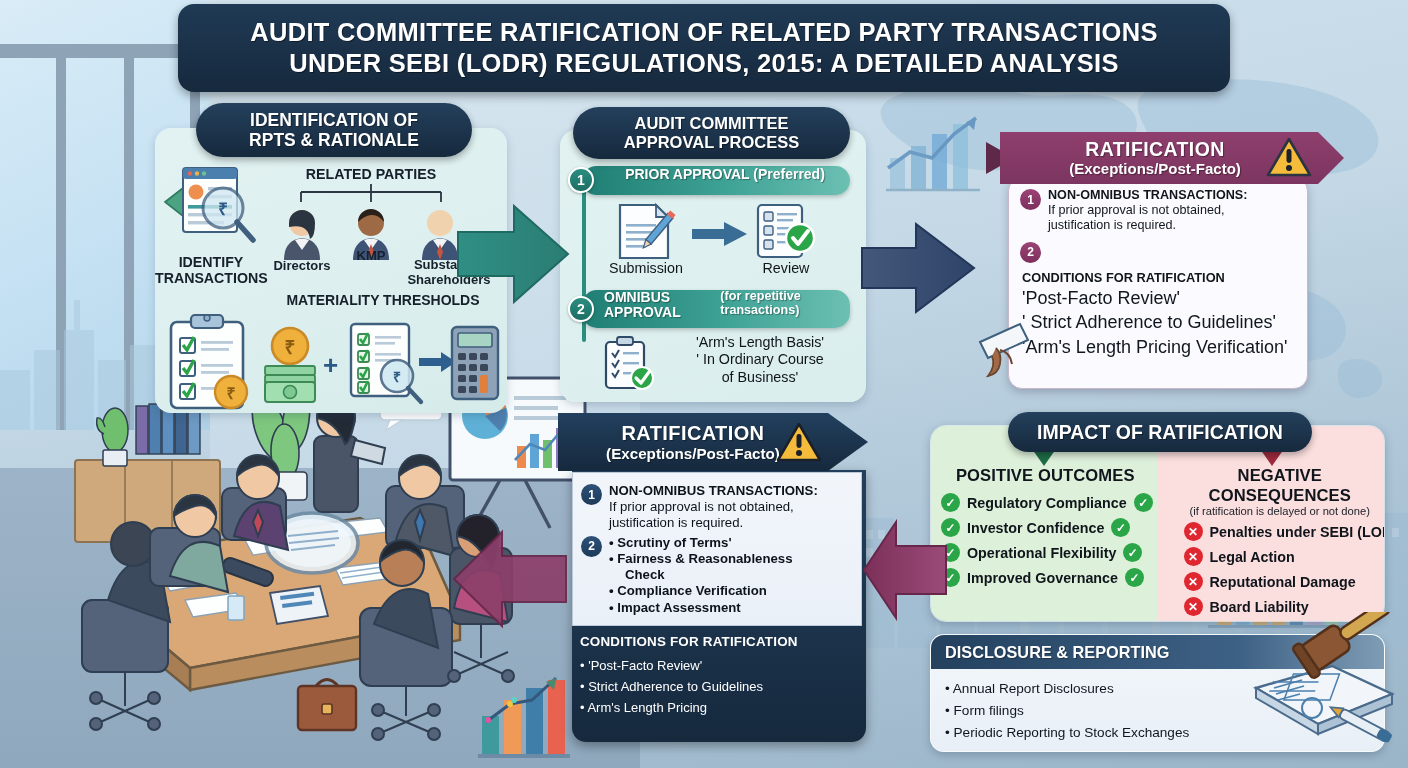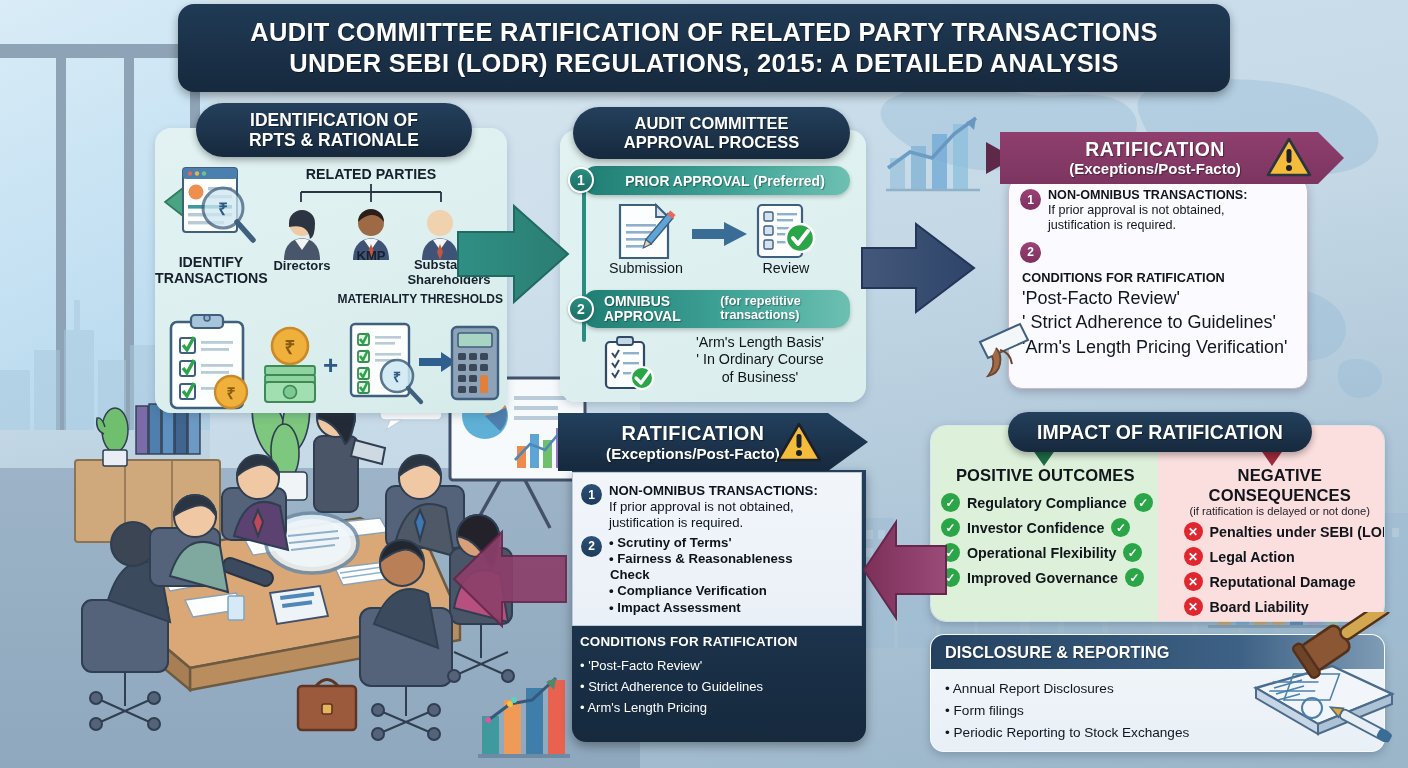--- a/index.html
+++ b/index.html
@@ -79,21 +79,21 @@
   
   #p2 {
     left: 560px; top: 130px; width: 306px; height: 272px;
     background: linear-gradient(160deg, #e1f2f1 0%, #daeeed 100%);
     box-shadow: 0 3px 9px rgba(40,70,95,.22);
   }
   #p2-head { position: absolute; left: 573px; top: 107px; width: 277px; height: 52px; font-size: 16.5px; line-height: 1.17; z-index:5;}
   .step-pill {
     position: absolute; height: 29px; border-radius: 15px;
     background: linear-gradient(90deg, #1f7e73 0%, #3fa396 55%, #6cc0b2 100%);
-    color: #fff; font-weight: bold; display: flex; align-items: center;
+    color: #fff; font-weight: bold; display: flex; 
     justify-content: center; text-shadow: 1px 1px 1px rgba(0,0,0,.35);
     box-shadow: 0 2px 4px rgba(0,0,0,.22);
   }
   .step-num {
     position: absolute; width: 26px; height: 26px; border-radius: 50%;
     background: linear-gradient(180deg, #2b8d80, #1c6f65);
     border: 2.5px solid #fff; color: #fff; font-weight: bold; font-size: 14px;
     display: flex; align-items: center; justify-content: center; z-index: 3;
     box-shadow: 0 1px 3px rgba(0,0,0,.3);
   }
@@ -575,21 +575,21 @@
       <path d="M9,56 q0,-20 18,-22 q18,2 18,22 z" fill="#3f5377"></path>
       <path d="M20,36 l7,10 l7,-10 q-7,-3 -14,0" fill="#f2f4f6"></path>
       <polygon points="27,40 24,48 27,56 30,48" fill="#c4553f"></polygon>
       <circle cx="27" cy="19" r="13" fill="#f0d2ae"></circle>
     </svg>
     <div class="p1-label" style="position:absolute;left:240px;top:130px;width:108px;font-size:13px;font-weight:bold;line-height:1.12;">
       <div>Substantial</div>
       <div>Shareholders</div>
     </div>
 
-    <div class="p1-label" style="position:absolute;left:68px;top:164px;width:280px;font-size:12px;text-align:right;">MATERIALITY THRESHOLDS</div>
+    <div class="p1-label" style="position:absolute;left:88px;top:164px;width:280px;font-size:14px;">MATERIALITY THRESHOLDS</div>
 
     <svg style="position:absolute;left:8px;top:184px;width:92px;height:100px" viewBox="0 0 92 100">
       <rect x="8" y="10" width="72" height="86" rx="6" fill="#fdfefe" stroke="#3f5f7e" stroke-width="2.6"></rect>
       <rect x="28" y="3" width="32" height="13" rx="4" fill="#a8c4da" stroke="#3f5f7e" stroke-width="2.2"></rect>
       <circle cx="44" cy="6" r="3" fill="#8fb0cc" stroke="#3f5f7e" stroke-width="1.4"></circle>
       <g>
         <rect x="17" y="26" width="15" height="15" rx="2" fill="#fff" stroke="#3f5f7e" stroke-width="2"></rect>
         <polyline points="20,33 24,38 31,25" fill="none" stroke="#2aa547" stroke-width="3.4"></polyline>
         <rect x="38" y="29" width="32" height="2.8" fill="#b9cbd8"></rect>
           <rect x="38" y="36" width="28" height="2.8" fill="#b9cbd8"></rect>
@@ -815,21 +815,21 @@
         <div class="cbul">NON-OMNIBUS TRANSACTIONS:</div>
         <div style="font-size:13.2px;color:#0d131b;line-height:1.23">If prior approval is not obtained,</div>
         <div style="font-size:13.2px;color:#0d131b;line-height:1.23">justification is required.</div>
       </div>
     </div>
     <div style="display:flex;gap:7px;">
       <div class="cnum">2</div>
       <div>
         <div class="cbul">• Scrutiny of Terms'</div>
         <div class="cbul">• Fairness &amp; Reasonableness</div>
-        <div class="cbul" style="margin-left:1px">Check</div>
+        <div class="cbul" style="margin-left:16px">Check</div>
         <div class="cbul">• Compliance Verification</div>
         <div class="cbul">• Impact Assessment</div>
       </div>
     </div>
   </div>
   <div id="pc-cond">
     <div class="h">CONDITIONS FOR RATIFICATION</div>
     <div class="i">• 'Post-Facto Review'</div>
     <div class="i">• Strict Adherence to Guidelines</div>
     <div class="i">• Arm's Length Pricing</div>

